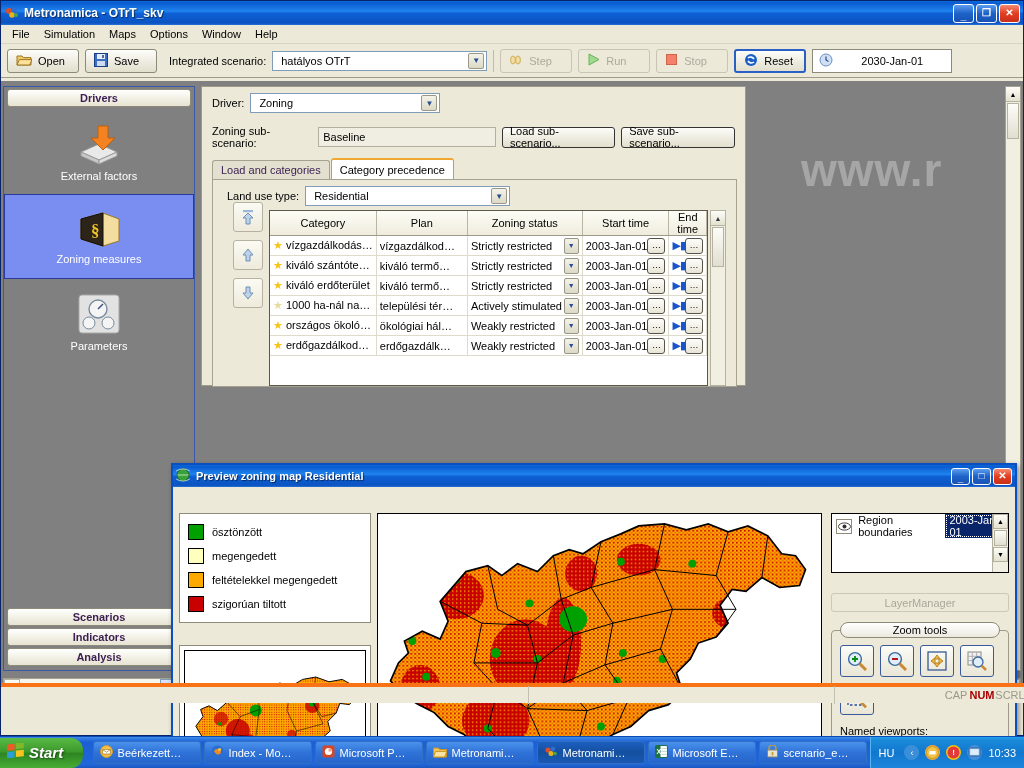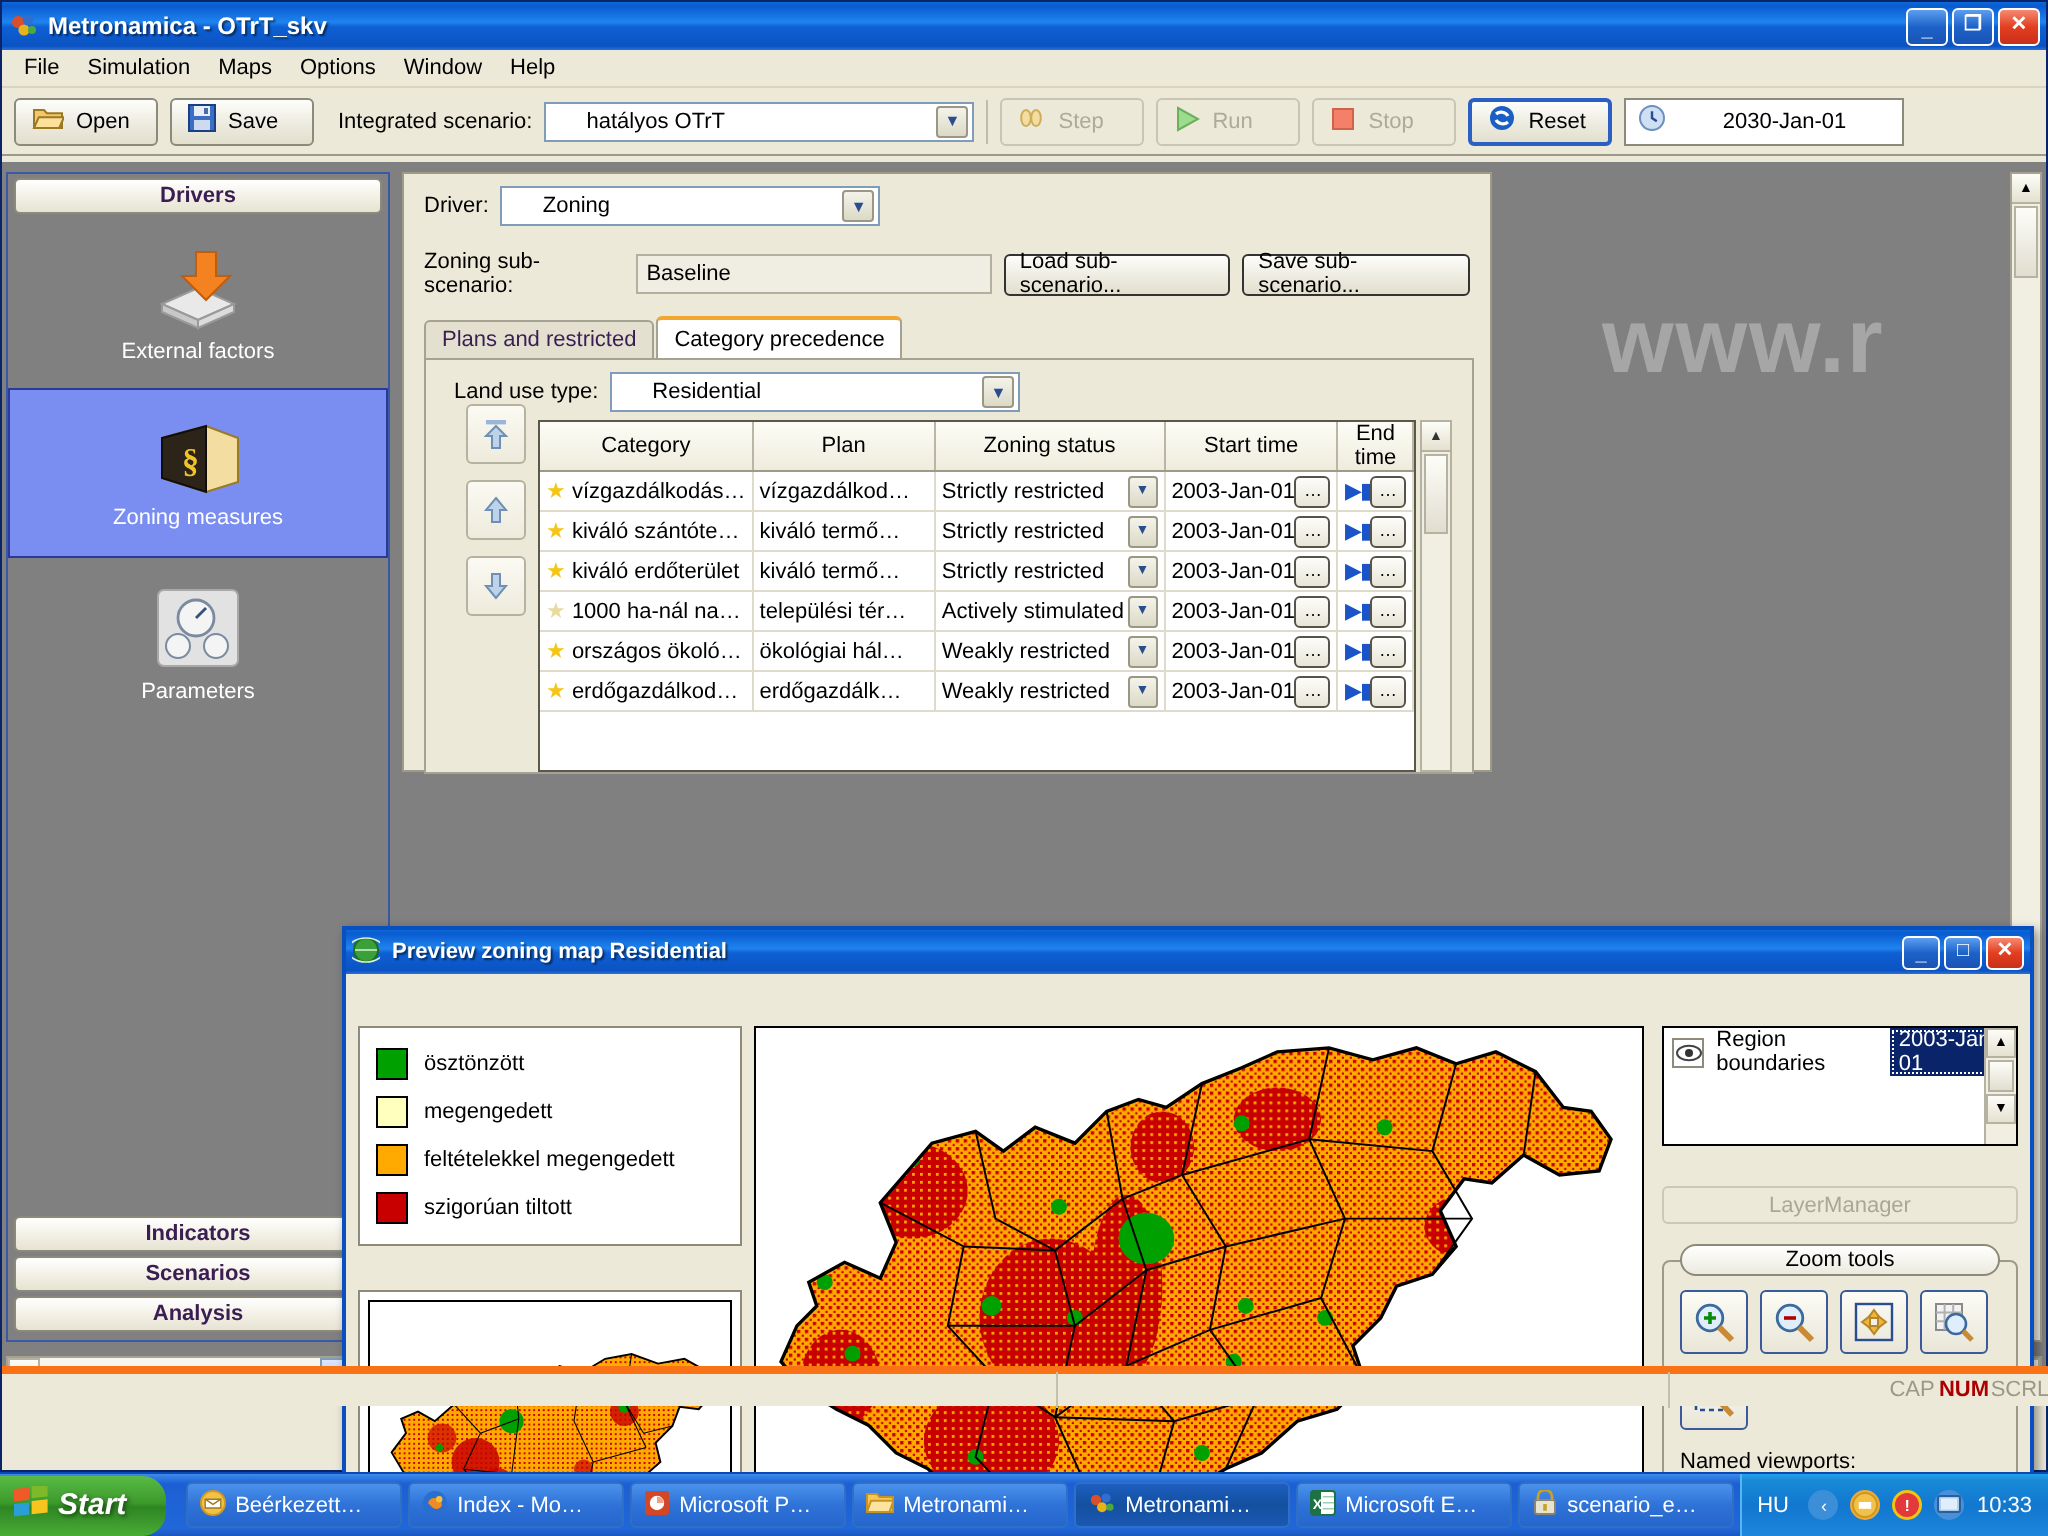--- a/index.html
+++ b/index.html
@@ -61,21 +61,21 @@
     display: flex; align-items: center; gap: 6px;
     font-size: 11px; color: #000;
   }
   .tb-btn.disabled { color: #acaa9c; border-color: #c8c5b4; background: #ece9d8; }
   .tb-btn.accent { border: 2px solid #2a5fc4; }
   .tb-label { font-size: 11px; }
   .tb-sep { width: 1px; height: 22px; background: #bfbcab; }
   .scenario-label { font-size: 11px; margin-left: 6px; }
   .combo {
     height: 20px; background: #fff; border: 1px solid #7f9db9;
-    display: flex; align-items: center; padding-left: 20px;
+    display: flex; align-items: center; padding-left: 8px;
     font-size: 11px; position: relative;
   }
   .combo .arrow {
     position: absolute; right: 2px; top: 1px; width: 16px; height: 16px;
     background: linear-gradient(180deg,#f4f3ea,#dcd9c6);
     border: 1px solid #9a9785; border-radius: 2px;
     display: flex; align-items: center; justify-content: center;
     color: #2a4d8f; font-size: 8px;
   }
   .datebox {
@@ -491,43 +491,43 @@
               <circle cx="22" cy="17" r="9" fill="#f4f4f4" stroke="#7a8ba0" stroke-width="1.4"></circle>
               <path d="M22 17 L27 12" stroke="#35517a" stroke-width="1.4"></path>
               <circle cx="13" cy="31" r="6" fill="#f4f4f4" stroke="#7a8ba0"></circle>
               <circle cx="32" cy="31" r="6" fill="#f4f4f4" stroke="#7a8ba0"></circle>
             </svg>
           </span>
           <span>Parameters</span>
         </div>
       </div>
       <div class="nav-footer">
+        <div class="nav-footer-item">Scenarios</div>
         <div class="nav-footer-item">Indicators</div>
-        <div class="nav-footer-item">Scenarios</div>
         <div class="nav-footer-item">Analysis</div>
       </div>
     </div>
 
     <div id="panel">
       <div class="row">
         <span class="lbl">Driver:</span>
         <div class="combo" style="width:190px">
           <span>Zoning</span>
           <span class="arrow">▼</span>
         </div>
       </div>
       <div class="row" style="padding-top:12px">
         <span class="lbl">Zoning sub-scenario:</span>
         <div class="field" style="width:182px">Baseline</div>
         <div class="btn">Load sub-scenario...</div>
         <div class="btn">Save sub-scenario...</div>
       </div>
 
       <div class="tabs">
-        <div class="tab">Plans and restricted</div>
+        <div class="tab">Load and categories</div>
         <div class="tab active">Category precedence</div>
       </div>
 
       <div class="tabpanel">
         <div class="row" style="padding:6px 0 0 14px">
           <span class="lbl">Land use type:</span>
           <div class="combo" style="width:205px">
             <span>Residential</span>
             <span class="arrow">▼</span>
           </div>

